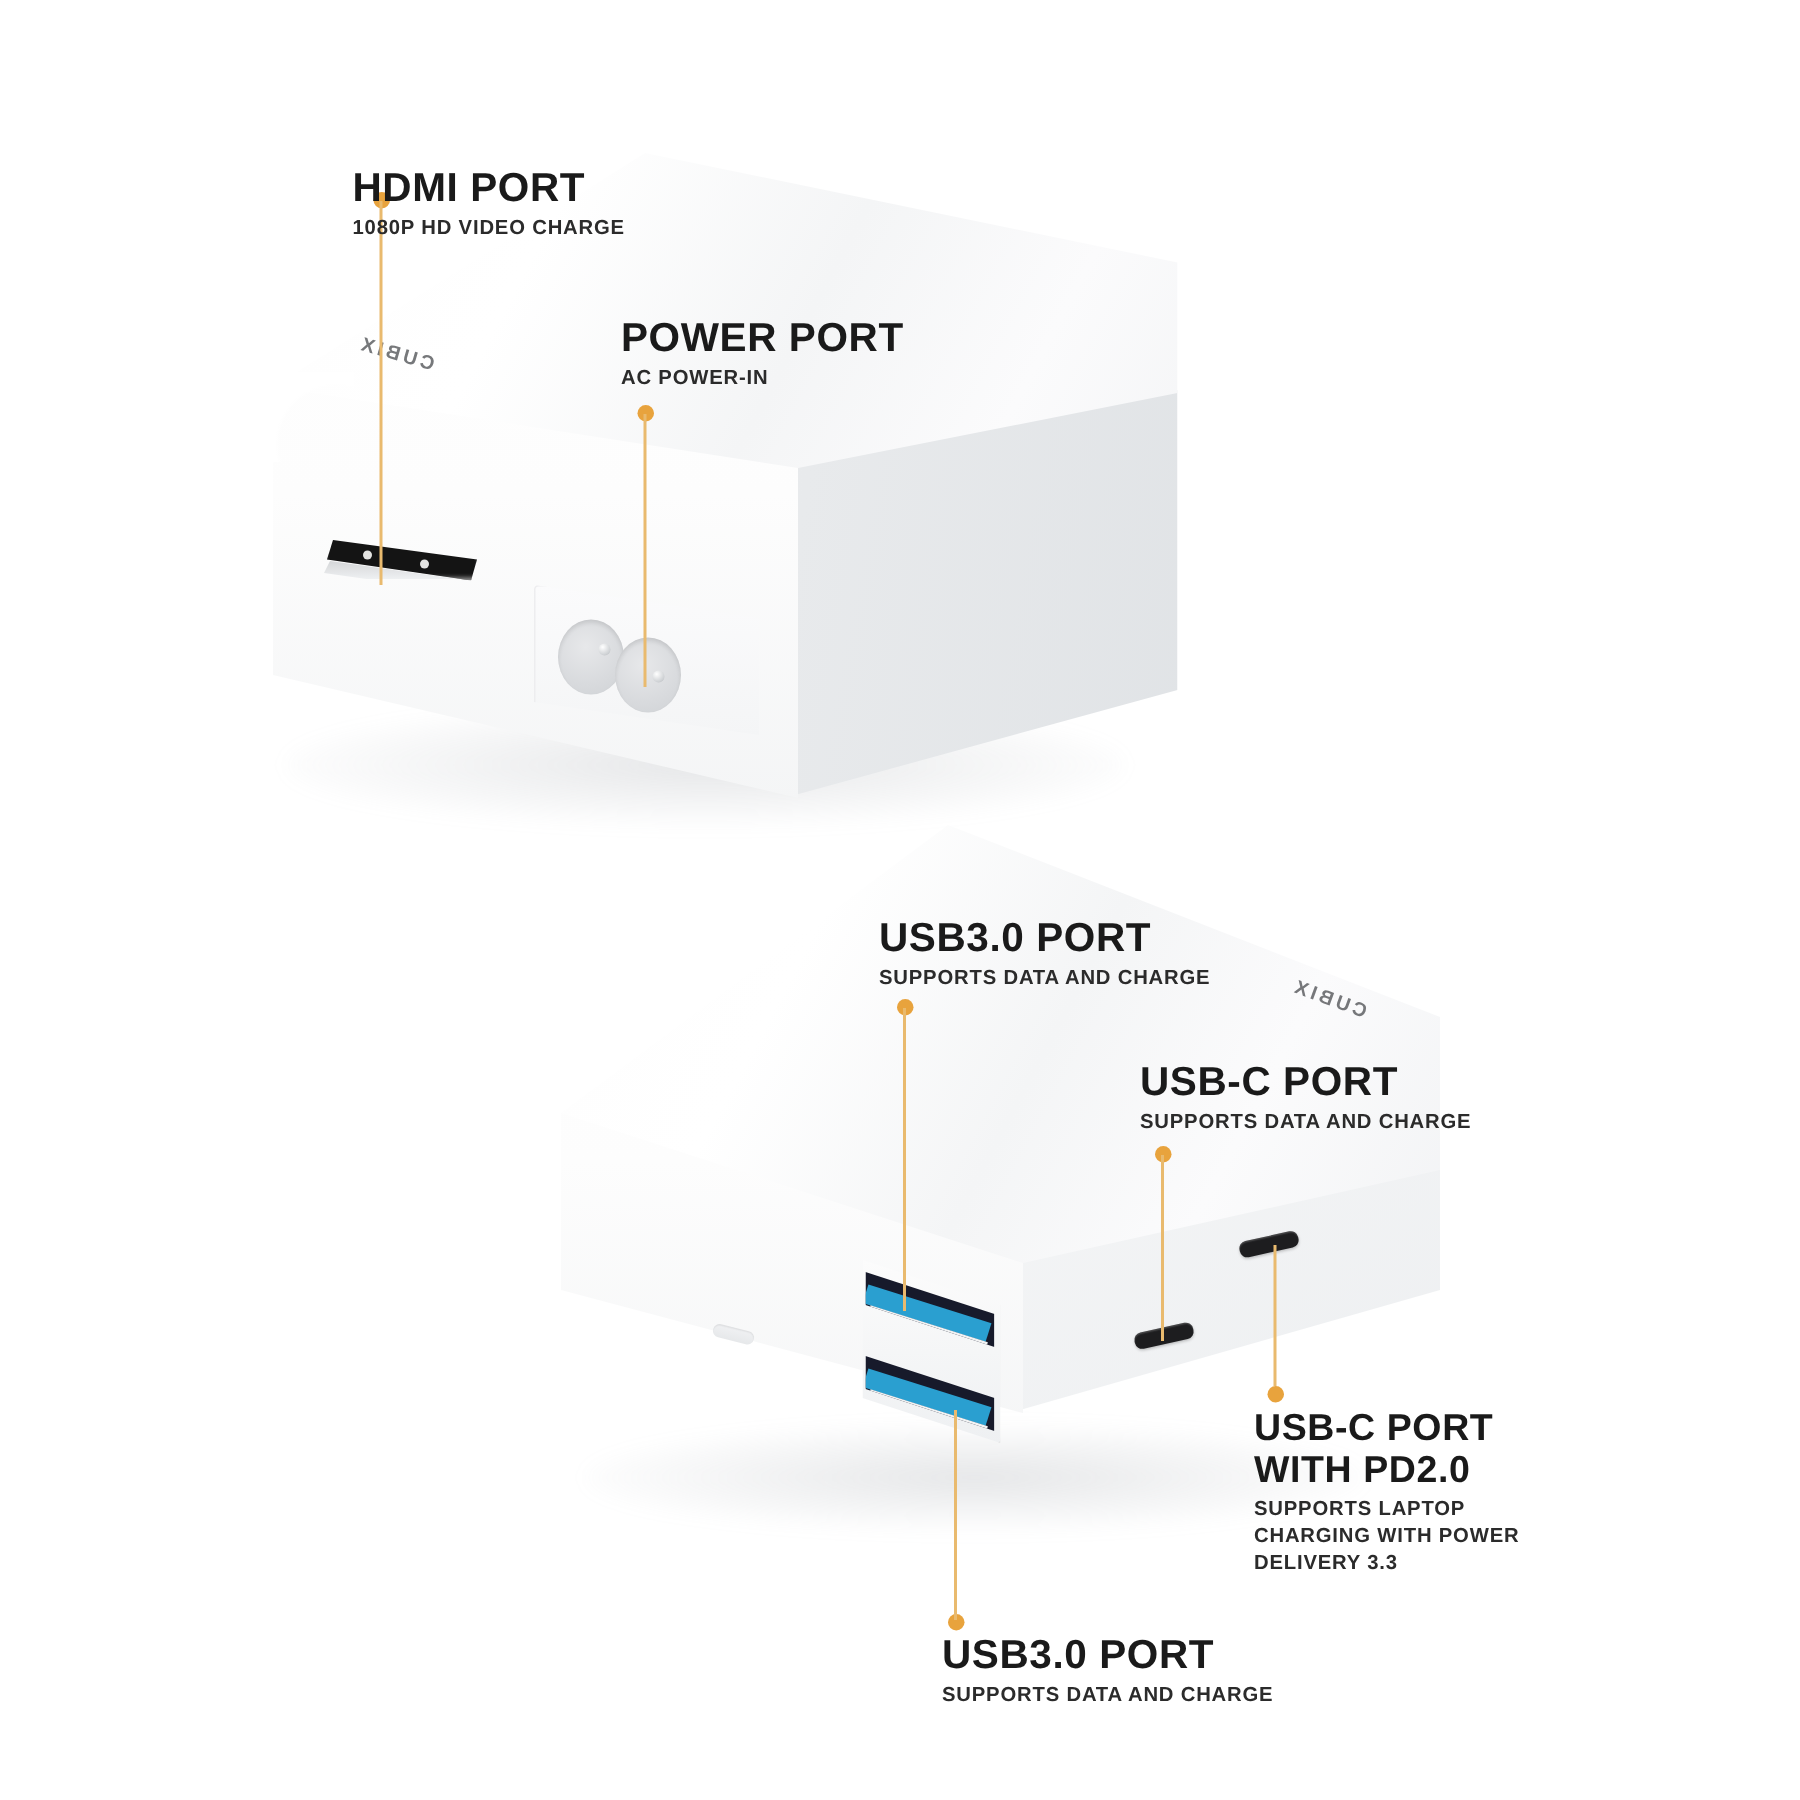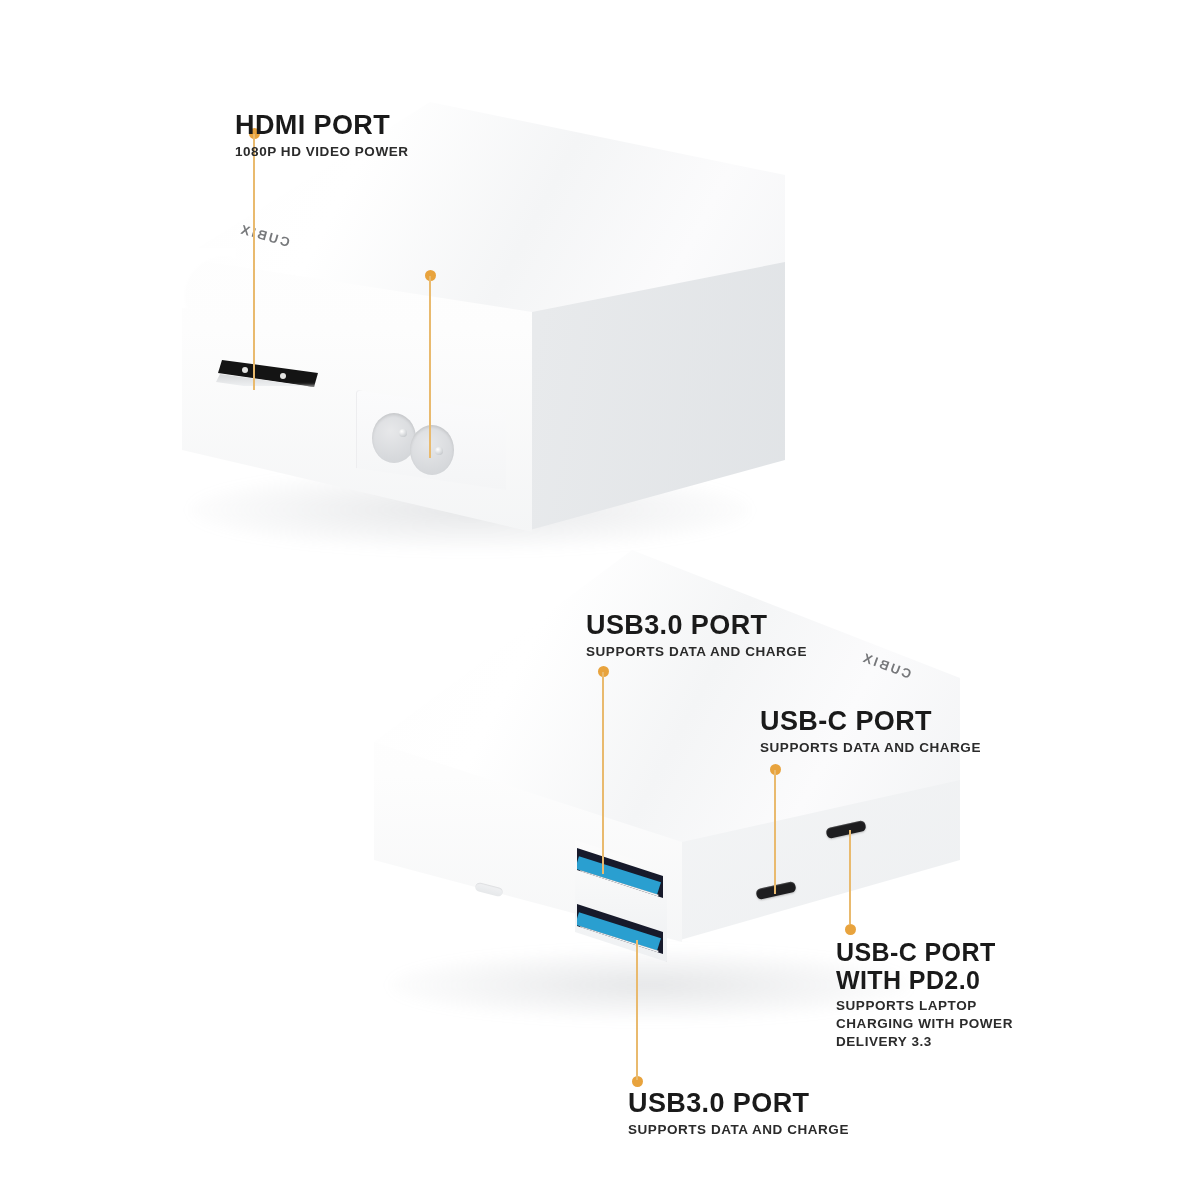--- a/index.html
+++ b/index.html
@@ -190,23 +190,27 @@
   </div>
 
   <div class="leader-dot" style="left:249px; top:128px;"></div>
   <div class="leader" style="left:253px; top:134px; height:256px;"></div>
 
   <div class="leader-dot" style="left:425px; top:270px;"></div>
   <div class="leader" style="left:429px; top:276px; height:182px;"></div>
 
   <div class="callout" style="left:235px; top:66px;margin-top:44px;">
     <p class="c-title">HDMI PORT</p>
-    <p class="c-sub">1080P HD VIDEO POWER</p>
-  </div>
-
+    <p class="c-sub">1080P HD VIDEO CHARGE</p>
+  </div>
+
+  <div class="callout" style="left:414px; top:210px;">
+    <p class="c-title">POWER PORT</p>
+    <p class="c-sub">AC POWER-IN</p>
+  </div>
 
   <div class="shadow" style="left:390px; top:950px; width:520px; height:70px;"></div>
 
   <div class="device" style="left:360px; top:530px; width:640px; height:470px;">
 
     <div class="face" style="left:0; top:0; width:640px; height:470px;
                 background:linear-gradient(150deg,#fbfbfc 0%,#f5f6f7 40%,#eceef0 100%);
                 clip-path: polygon(320px 310px, 600px 248px, 600px 330px, 320px 410px);"></div>
 
     <div class="face front-face" style="left:0; top:0; width:640px; height:470px;

